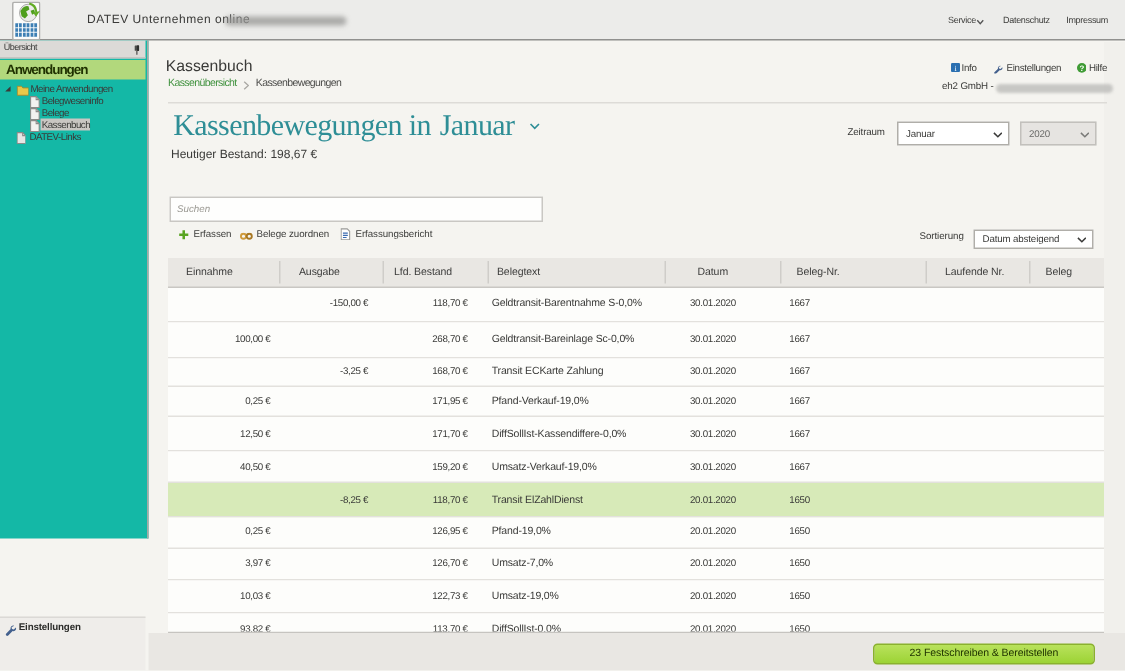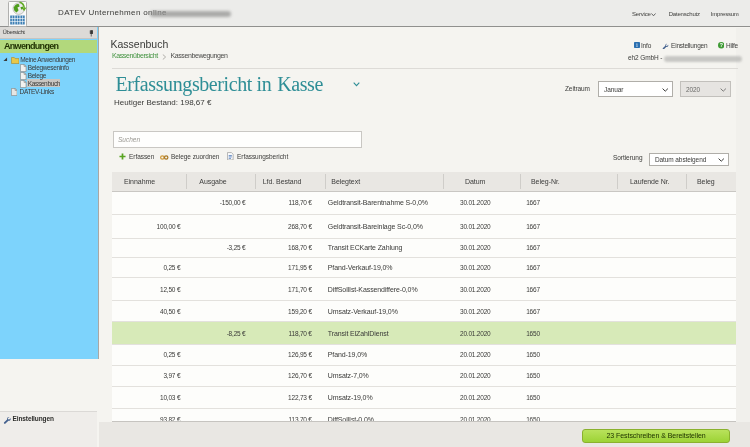--- a/index.html
+++ b/index.html
@@ -7,21 +7,21 @@
 body { font-family:"Liberation Sans", sans-serif; position:relative; background:#f5f4f0; }
 .abs { position:absolute; }
 
 
 #topbar { position:absolute; left:0; top:0; width:750px; height:27px; background:#ececea; border-bottom:1px solid #90908e; }
 #appname { position:absolute; left:34px; top:7.5px; font-size:8px; letter-spacing:0.35px; color:#3a3a38;margin-left:24px; }
 #topsmudge { position:absolute; left:150px; top:10.5px; width:81px; height:6px; background:#9a9a98; border-radius:3px; filter:blur(1.6px); opacity:0.8; }
 .toplink { position:absolute; top:11px; font-size:6px; letter-spacing:-0.2px; color:#3c3c3a; }
 
 
-#sidebar { position:absolute; left:0; top:27px; width:98.5px; height:332px; background:#7dd3fc; border-right:1.5px solid #a9a7a4; }
+#sidebar { position:absolute; left:0; top:27px; width:98.5px; height:332px; background:#14b8a6; border-right:1.5px solid #a9a7a4; }
 #sbhead { position:absolute; left:0; top:0; width:97px; height:12px; background:#dcdad7; border-bottom:1px solid #c6c4c1; }
 #sbhead .t { position:absolute; left:2.5px; top:1.6px; font-size:6px; letter-spacing:-0.35px; color:#3a3a38; }
 #sbanw { position:absolute; left:0; top:13.3px; width:97px; height:12.3px; background:#b2d87c; }
 #sbanw .t { position:absolute; left:4px; top:0.6px; font-size:9px; letter-spacing:-0.7px; font-weight:bold; color:#1f3000; }
 .tree { position:absolute; font-size:6.5px; letter-spacing:-0.35px; color:#3a3a38; white-space:nowrap; }
 #sbsel { position:absolute; left:27px; top:52.3px; width:33px; height:8px; background:#c9c6c2; }
 #sbfoot { position:absolute; left:0; top:384px; width:97px; height:36px; background:#efedea; border-top:1px solid #dbd9d6; }
 #sbfoot .t { position:absolute; left:12.5px; top:3px; font-size:6.5px; letter-spacing:-0.1px; font-weight:bold; color:#2c2c2a; }
 
 
@@ -164,21 +164,21 @@
   </svg>
 <div class="hicon-t" style="left:726px;">Hilfe</div>
 <div id="ehline">eh2 GmbH -</div>
 <div id="ehsmudge"></div>
 <div class="crumb" style="left:112px; color:#41923f;">Kassenübersicht</div>
 <svg class="abs" style="left:161.5px; top:53.5px;" width="4.5" height="6" viewBox="0 0 4.5 6">
     <path d="M0.8 0.5 L3.6 3 L0.8 5.5" stroke="#a9a7a3" stroke-width="0.9" fill="none"></path>
   </svg>
 <div class="crumb" style="left:170.5px; color:#4c4c4a;">Kassenbewegungen</div>
 <div id="sepline"></div>
-<div id="bigtitle">Erfassungsbericht in  Kasse</div>
+<div id="bigtitle">Kassenbewegungen in  Januar</div>
 <svg class="abs" style="left:352.5px; top:82px;" width="7" height="4.5" viewBox="0 0 7 4.5">
     <path d="M0.7 0.7 L3.5 3.6 L6.3 0.7" stroke="#2e8e96" stroke-width="1.1" fill="none"></path>
   </svg>
 <div id="bestand">Heutiger Bestand: 198,67 €</div>
 <div id="zlabel">Zeitraum</div>
 <div class="select" style="left:598px; width:75px;">
     <span class="txt">Januar</span>
   <svg class="abs" style="right:4px; top:6px;" width="6.5" height="4" viewBox="0 0 6.5 4">
       <path d="M0.6 0.6 L3.25 3.2 L5.9 0.6" stroke="#3a3a38" stroke-width="1" fill="none"></path>
     </svg>

